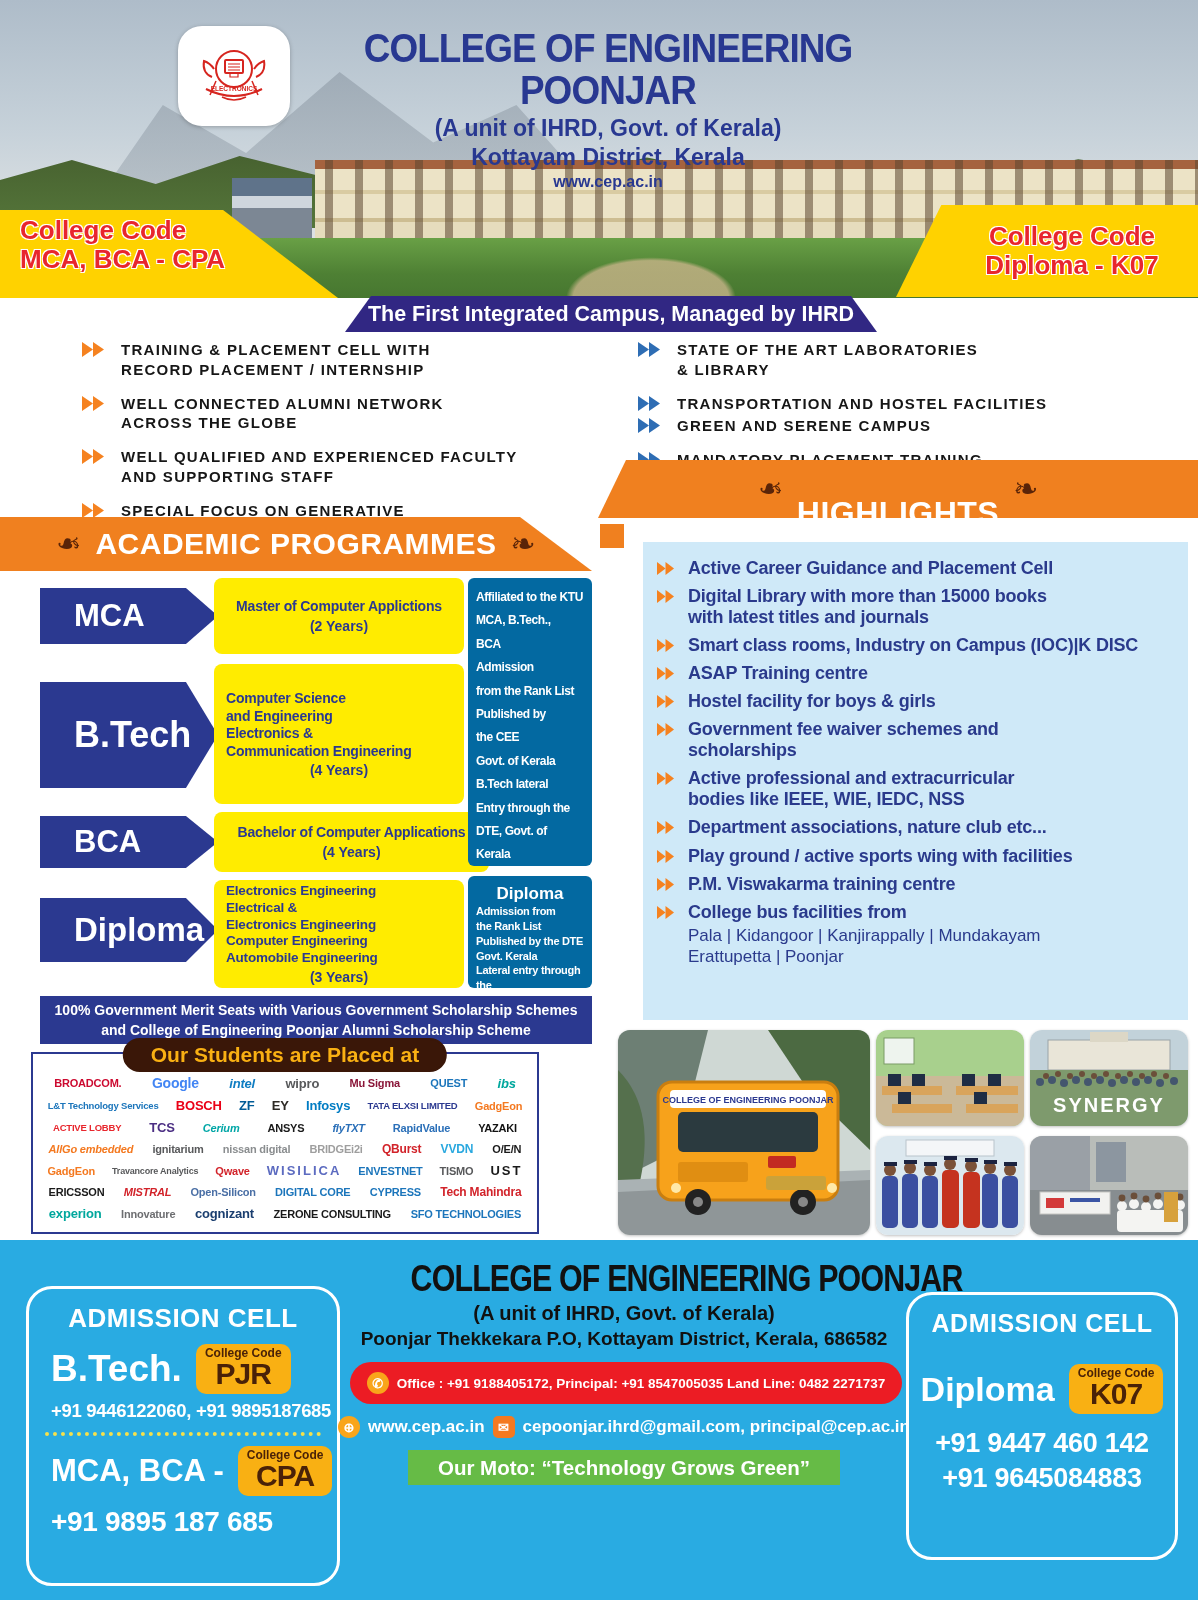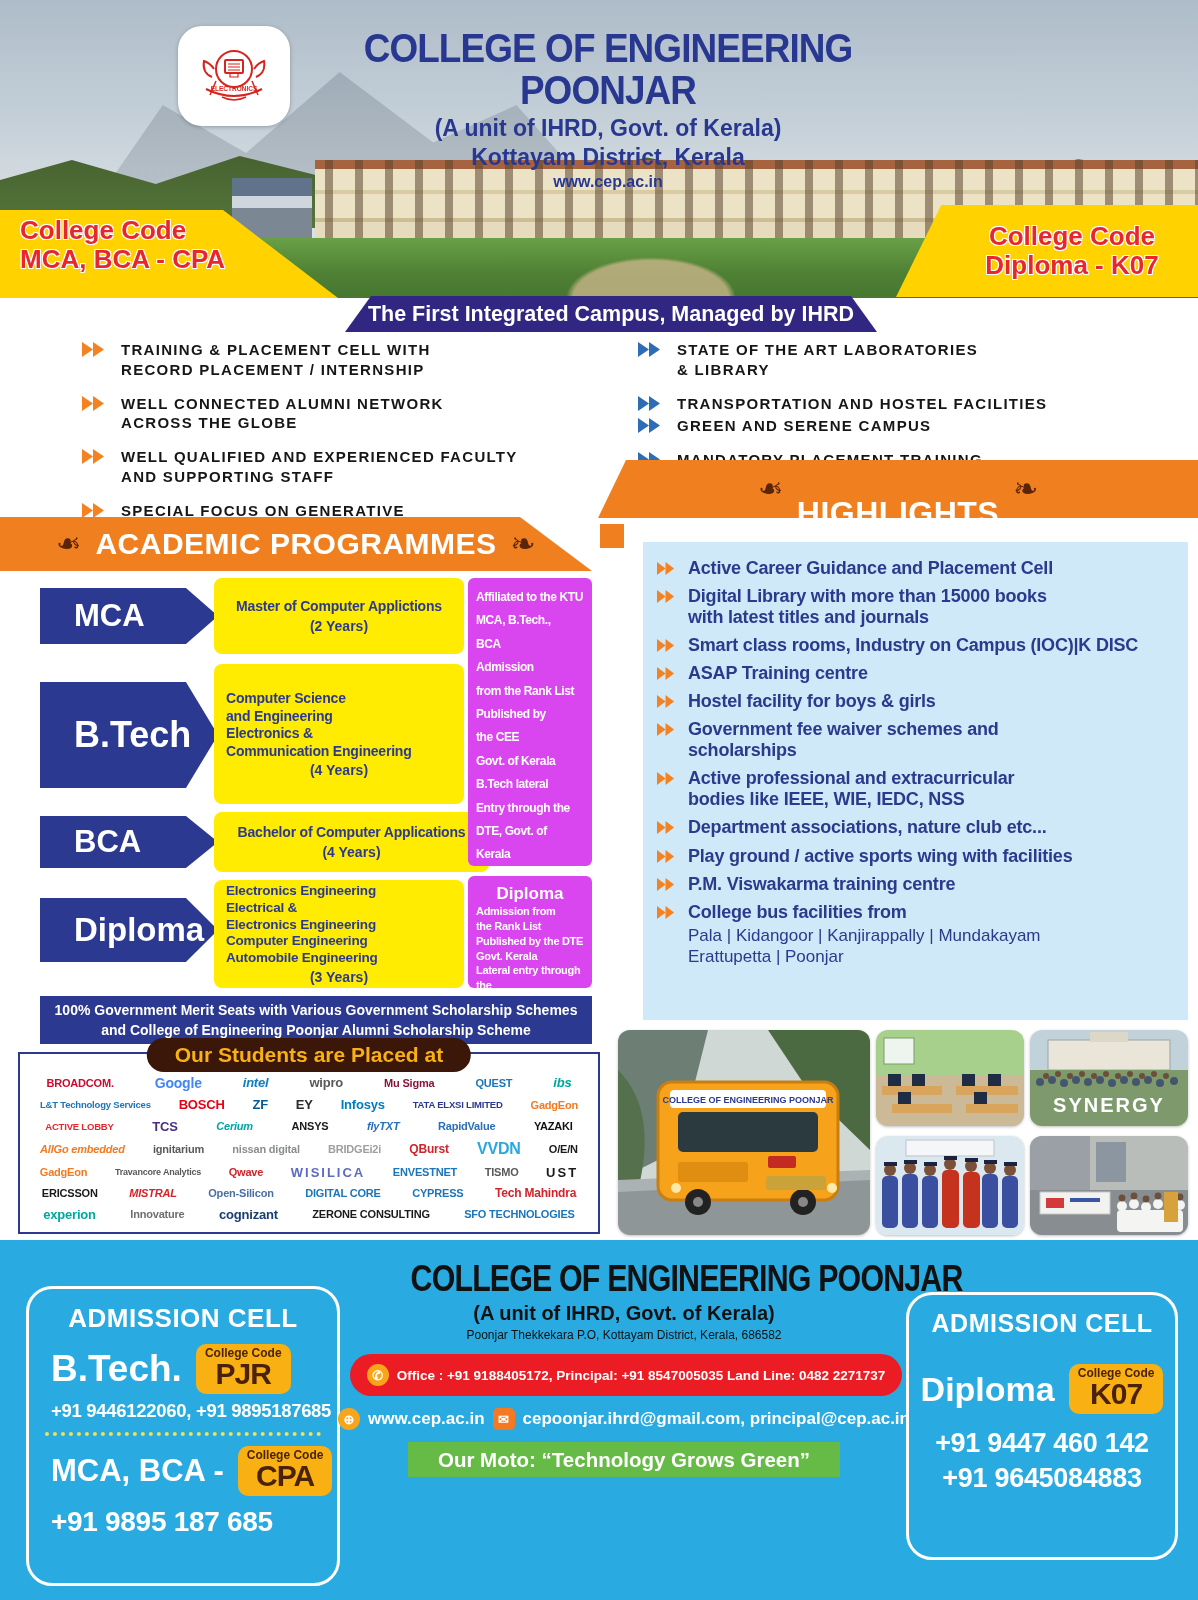--- a/index.html
+++ b/index.html
@@ -66,27 +66,27 @@
   .flourish{color:#5a2408;font-size:30px;line-height:1;}
   .flip{display:inline-block;transform:scaleX(-1);}
   .deco-sq{position:absolute;background:#F0801F;}
 
   .arrow{background:#2B3990;color:#fff;font-weight:900;display:flex;align-items:center;padding-left:34px;
     clip-path:polygon(0 0,82% 0,100% 50%,82% 100%,0 100%);box-sizing:border-box;}
   .ybox{background:#FFEC00;border-radius:8px;color:#2B3990;font-weight:800;display:flex;flex-direction:column;
     justify-content:center;box-sizing:border-box;padding:6px 12px;}
   .ybox .desc{font-size:14px;line-height:1.25;letter-spacing:-.2px;}
   .ybox .dur{font-size:14px;text-align:center;margin-top:2px;}
-  .rbox{background:#d946ef;border-radius:6px;color:#fff;font-weight:800;box-sizing:border-box;padding:8px 8px;}
+  .rbox{background:#0369a1;border-radius:6px;color:#fff;font-weight:800;box-sizing:border-box;padding:8px 8px;}
 
   .merit{position:absolute;left:40px;top:996px;width:552px;height:48px;background:#2B3990;display:flex;
     align-items:center;justify-content:center;text-align:center;color:#fff;font-weight:800;font-size:14px;line-height:1.45;}
 
   
-  .placed{position:absolute;left:18px;top:1052px;width:582px;height:182px;background:#fff;border:2px solid #2B3990;
+  .placed{position:absolute;left:31px;top:1052px;width:508px;height:182px;background:#fff;border:2px solid #2B3990;
     box-sizing:border-box;}
   .placed-pill{position:absolute;left:50%;top:-16px;transform:translateX(-50%);background:#3A1708;color:#F9B013;
     font-weight:900;font-size:21px;padding:3px 26px;border-radius:999px;white-space:nowrap;border:2px solid #3A1708;}
   .logo-rows{display:flex;flex-direction:column;justify-content:space-evenly;height:100%;padding:14px 6px 4px 6px;box-sizing:border-box;}
   .logo-row{display:flex;justify-content:space-around;align-items:center;}
   .logo{font-weight:800;font-size:11px;white-space:nowrap;letter-spacing:-.2px;}
 
   
   .hl-head{position:absolute;left:598px;top:460px;width:600px;height:58px;background:#F0801F;
     clip-path:polygon(28px 0,100% 0,100% 100%,0 100%);display:flex;align-items:center;justify-content:center;gap:14px;}
@@ -109,21 +109,21 @@
   .prog-row{display:flex;align-items:center;gap:14px;padding-left:22px;margin-top:10px;}
   .prog{font-weight:900;}
   .badge{background:#F9B013;border-radius:10px;padding:3px 9px 5px 9px;color:#4A2208;text-align:center;line-height:1;}
   .badge .bl{font-size:12px;font-weight:800;}
   .badge .bc{font-size:30px;font-weight:900;letter-spacing:-1px;}
   .phones{font-weight:800;padding-left:22px;margin-top:6px;letter-spacing:-.3px;}
   .dotted{border-top:4px dotted #F5E14B;margin:10px 16px;}
   .f-center{position:absolute;left:350px;top:18px;width:548px;text-align:center;color:#111;}
   .fc-title{font-size:37px;font-weight:900;letter-spacing:-1px;white-space:nowrap;}
   .fc-sub{font-size:20px;font-weight:800;margin-top:2px;}
-  .fc-addr{font-size:12px;font-weight:400;margin-top:3px;}
+  .fc-addr{font-size:19px;font-weight:700;margin-top:3px;}
   .red-pill{margin:12px auto 0 auto;width:552px;height:42px;background:#EC1C24;border-radius:999px;display:flex;
     align-items:center;justify-content:center;gap:8px;color:#fff;font-weight:800;font-size:13.5px;white-space:nowrap;}
   .mini-ic{width:22px;height:22px;border-radius:50%;background:#F9A51A;color:#fff;display:inline-flex;
     align-items:center;justify-content:center;font-size:13px;flex:0 0 auto;}
   .mini-ic.sq{border-radius:5px;background:#F47920;}
   .web-line{margin-top:12px;display:flex;align-items:center;justify-content:center;gap:8px;color:#fff;
     font-weight:800;font-size:17px;white-space:nowrap;}
   .moto{margin:12px auto 0 auto;width:432px;height:35px;background:#66BB46;display:flex;align-items:center;
     justify-content:center;color:#fff;font-weight:800;font-size:20.5px;}
 </style>
@@ -348,21 +348,21 @@
         <span class="logo" style="font-style: italic; color: rgb(42, 111, 184);">flyTXT</span>
         <span class="logo" style="color: rgb(42, 111, 184);">RapidValue</span>
         <span class="logo" style="color: rgb(17, 17, 17);">YAZAKI</span>
       </div>
       <div class="logo-row">
         <span class="logo" style="font-style: italic; color: rgb(244, 121, 32);">AllGo embedded</span>
         <span class="logo" style="color: rgb(88, 89, 91);">ignitarium</span>
         <span class="logo" style="color: rgb(138, 141, 143);">nissan digital</span>
         <span class="logo" style="color: rgb(158, 158, 158);">BRIDGEi2i</span>
         <span class="logo" style="font-size: 12px; color: rgb(210, 35, 42);">QBurst</span>
-        <span class="logo" style="font-size: 16px; color: rgb(41, 168, 223);">VVDN</span>
+        <span class="logo" style="font-size: 12px; color: rgb(41, 168, 223);">VVDN</span>
         <span class="logo" style="color: rgb(26, 26, 26);">O/E/N</span>
       </div>
       <div class="logo-row">
         <span class="logo" style="color: rgb(244, 121, 32);">GadgEon</span>
         <span class="logo" style="font-size: 9px; color: rgb(88, 89, 91);">Travancore Analytics</span>
         <span class="logo" style="color: rgb(210, 35, 42);">Qwave</span>
         <span class="logo" style="font-size: 13px; letter-spacing: 2px; color: rgb(92, 107, 192);">WISILICA</span>
         <span class="logo" style="color: rgb(27, 117, 187);">ENVESTNET</span>
         <span class="logo" style="color: rgb(88, 89, 91);">TISMO</span>
         <span class="logo" style="font-size: 13px; letter-spacing: 2px; color: rgb(26, 26, 26);">UST</span>

